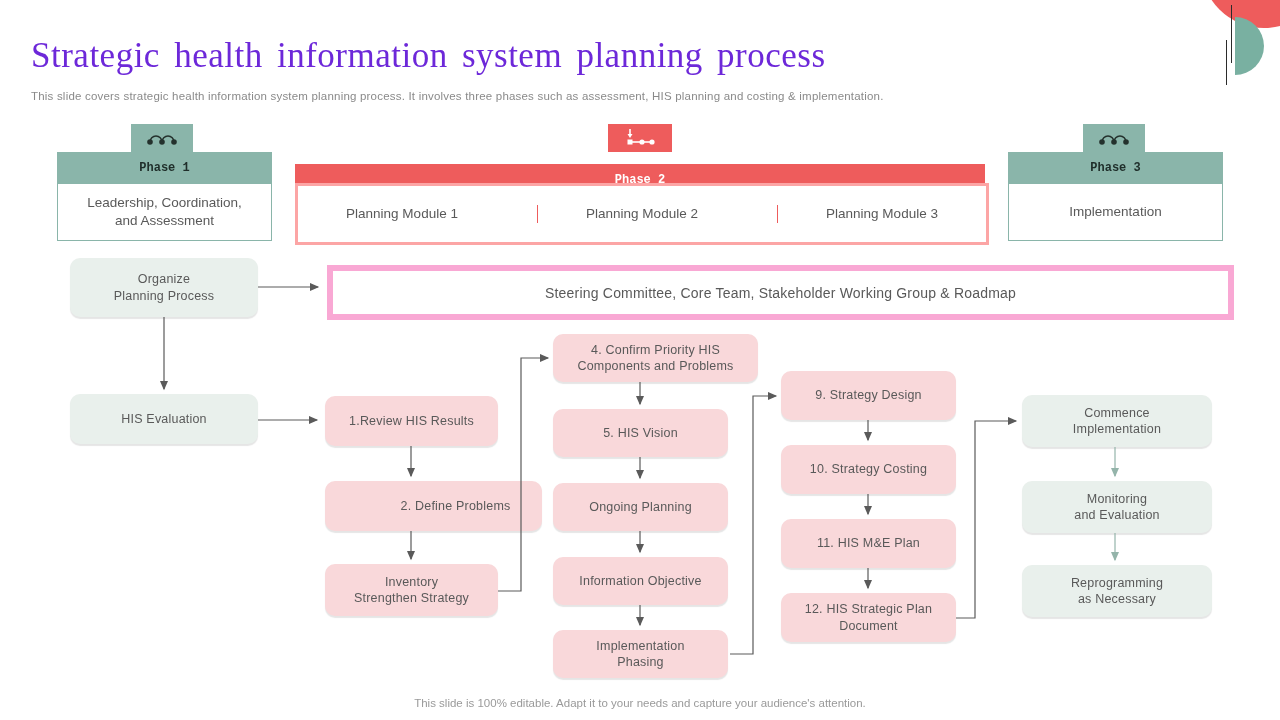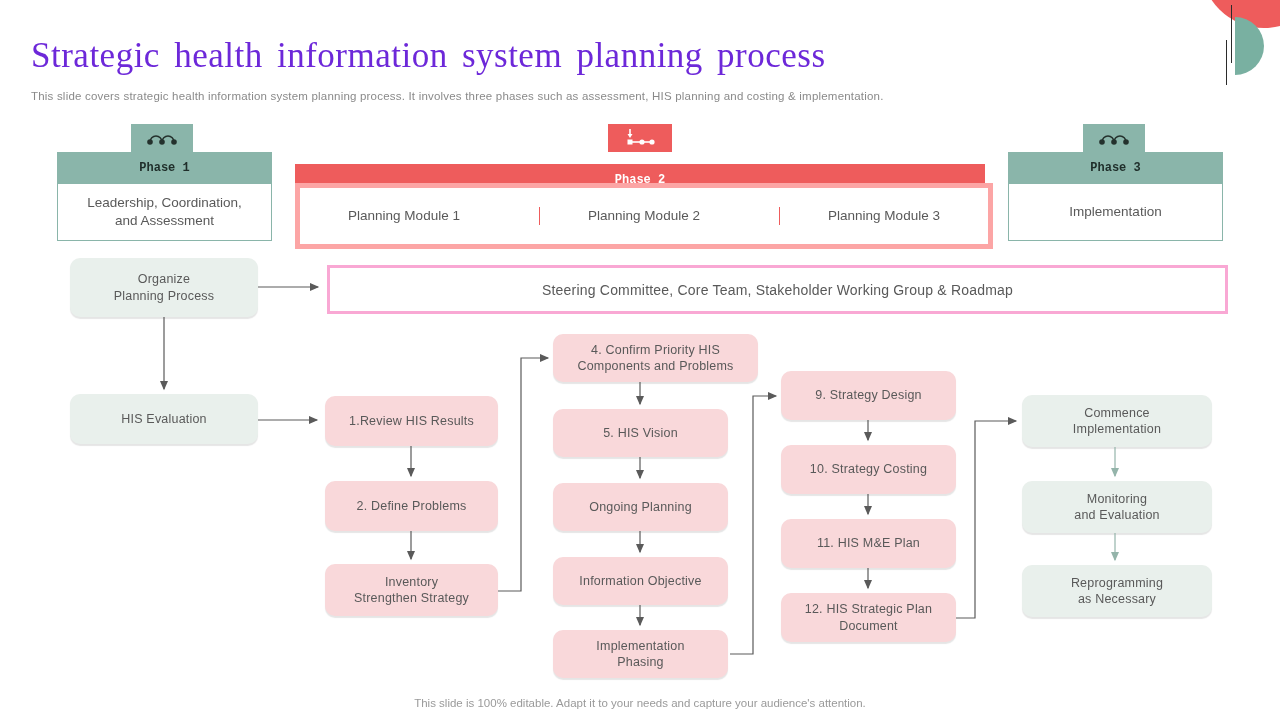--- a/index.html
+++ b/index.html
@@ -20,27 +20,27 @@
   .tab{display:flex;align-items:center;justify-content:center;}
   .tab.teal{background:#8ab5aa;}
   .tab.red{background:#ee5c5c;}
   .phase-header{display:flex;align-items:center;justify-content:center;
       font-family:Liberation Mono, monospace;font-weight:bold;font-size:12px;}
   .phase-header.teal{background:#8ab5aa;color:#1f2e2a;}
   .phase-header.red{background:#ee5c5c;color:#ffffff;}
   .phase-body{background:#ffffff;display:flex;align-items:center;justify-content:center;
       color:#595959;font-size:13.5px;text-align:center;white-space:pre-line;line-height:1.35;}
   .phase-body.teal{border:1px solid #8ab5aa;}
-  .phase-body.red{border:5px solid #fca5a5;gap:31px;}
+  .phase-body.red{border:3px solid #fca5a5;gap:31px;}
   .modules{display:flex;}
   .module-cell{flex:1;display:flex;align-items:center;justify-content:center;
       color:#595959;font-size:13.5px;}
   .module-cell + .module-cell{border-left:1px solid #ee5c5c;}
   
-  .banner{background:#ffffff;border:3px solid #f9a8d4;display:flex;align-items:center;
+  .banner{background:#ffffff;border:6px solid #f9a8d4;display:flex;align-items:center;
       justify-content:center;color:#595959;font-size:14px;letter-spacing:0.2px;}
   
   .fbox{border-radius:10px;display:flex;align-items:center;justify-content:center;
       text-align:center;color:#595959;font-size:12.5px;line-height:1.3;white-space:pre-line;
       box-shadow:0 1.5px 1px rgba(0,0,0,0.10);letter-spacing:0.2px;}
   .mint{background:#e9f0ec;}
   .pink{background:#f9d8da;}
   svg.overlay{position:absolute;left:0;top:0;pointer-events:none;}
 </style>
 </head>
@@ -100,21 +100,21 @@
 </div>
 <div class="abs phase-body teal" style="left:1008px;top:183px;width:213px;height:56px;">Implementation</div>
 
 <div class="abs banner" style="left:327px;top:265px;width:895px;height:43px;">Steering Committee, Core Team, Stakeholder Working Group &amp; Roadmap</div>
 
 <div class="abs fbox mint" style="left:70px;top:258px;width:188px;height:59px;">Organize
 Planning Process</div>
 <div class="abs fbox mint" style="left:70px;top:394px;width:188px;height:50px;">HIS Evaluation</div>
 
 <div class="abs fbox pink" style="left:325px;top:396px;width:173px;height:50px;">1.Review HIS Results</div>
-<div class="abs fbox pink" style="left:325px;top:481px;width:173px;height:50px;">2. Define Problems</div>
+<div class="abs fbox pink" style="left:325px;top:481px;width:173px;height:50px;padding-left:44px;">2. Define Problems</div>
 <div class="abs fbox pink" style="left:325px;top:564px;width:173px;height:52px;">Inventory
 Strengthen Strategy</div>
 
 <div class="abs fbox pink" style="left:553px;top:334px;width:205px;height:48px;">4. Confirm Priority HIS
 Components and Problems</div>
 <div class="abs fbox pink" style="left:553px;top:409px;width:175px;height:48px;">5. HIS Vision</div>
 <div class="abs fbox pink" style="left:553px;top:483px;width:175px;height:48px;">Ongoing Planning</div>
 <div class="abs fbox pink" style="left:553px;top:557px;width:175px;height:48px;">Information Objective</div>
 <div class="abs fbox pink" style="left:553px;top:630px;width:175px;height:48px;">Implementation
 Phasing</div>

